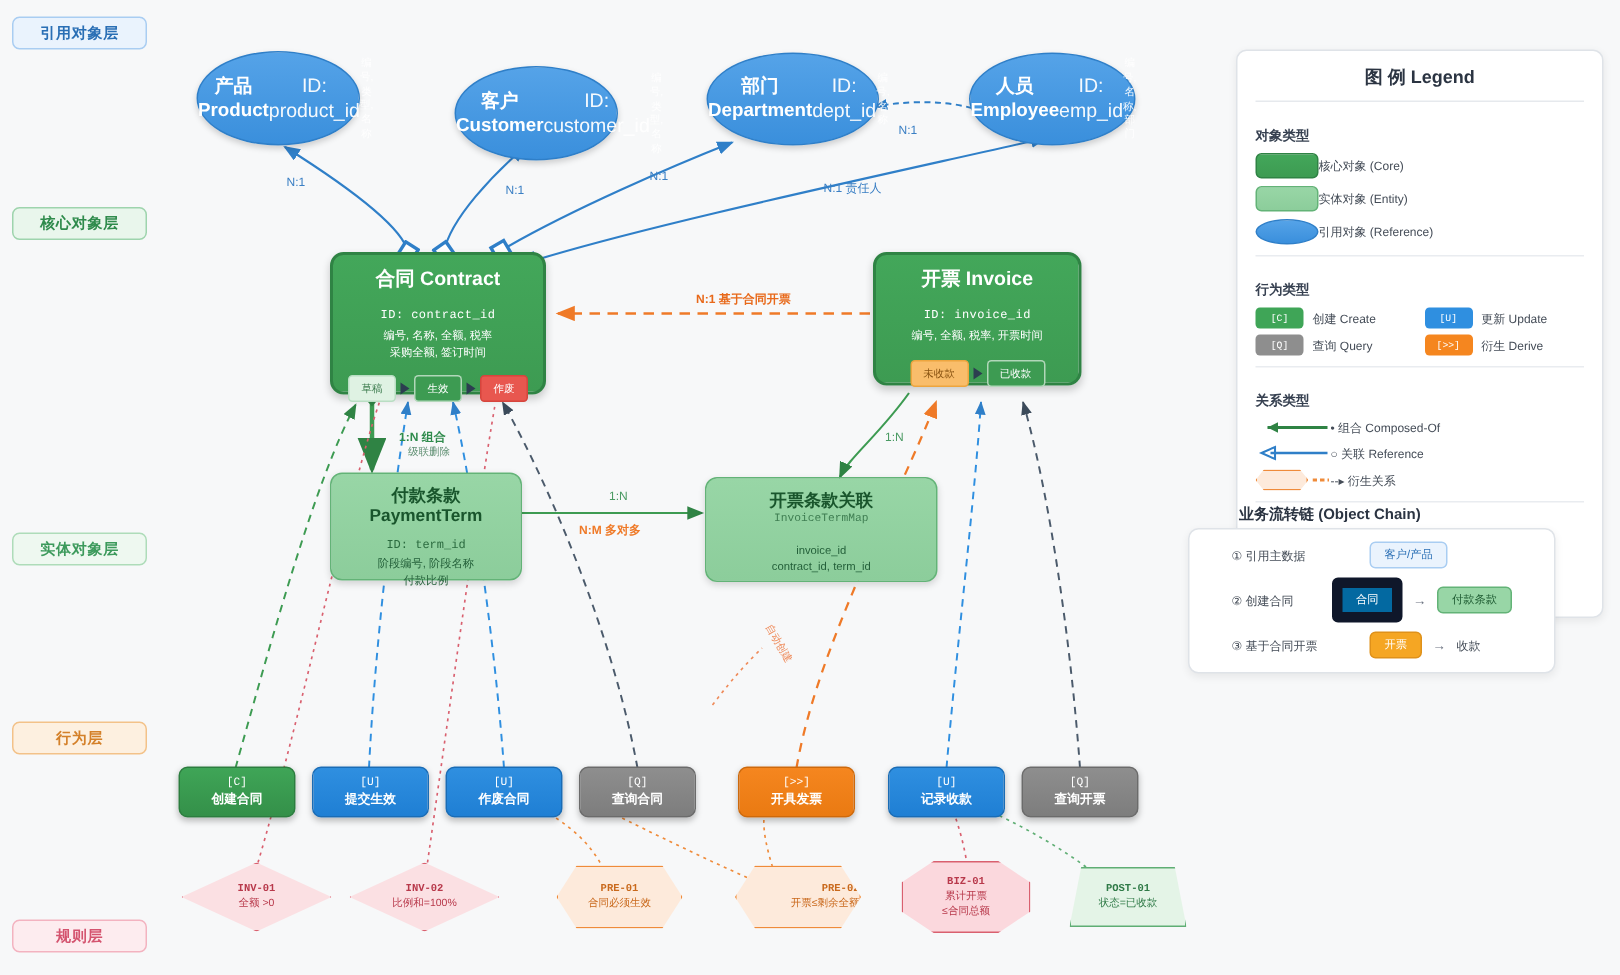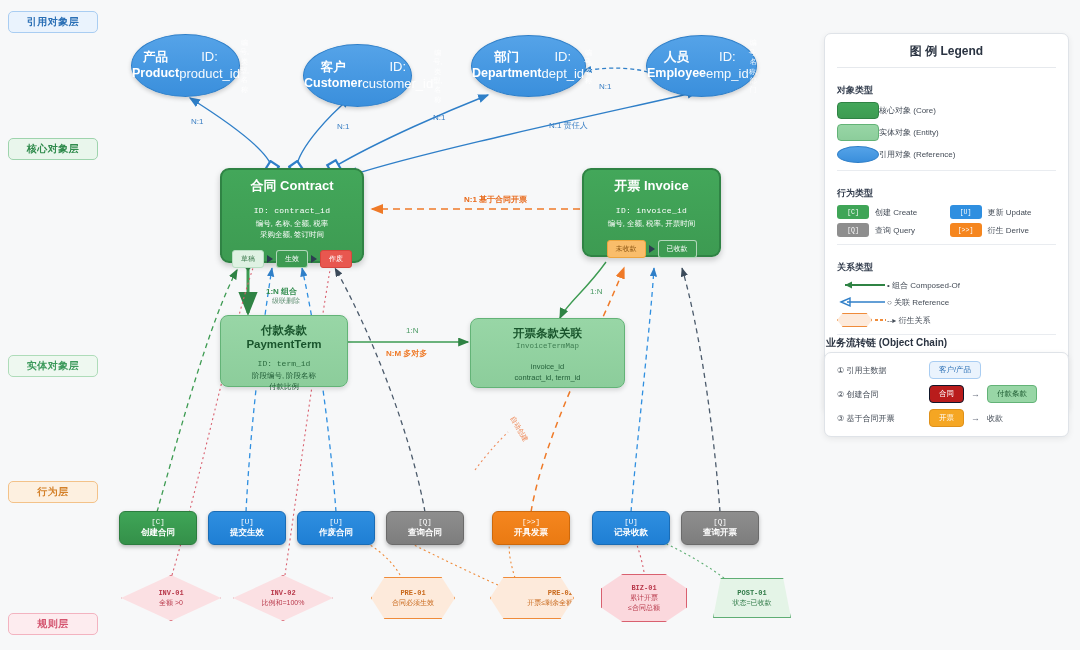--- a/index.html
+++ b/index.html
@@ -147,29 +147,29 @@
   .lg-sep { height:1px; background:#e9ecf0; margin:7px 0 6px; }
   .lg-hexmini { width:36px; height:14px; background:#fdeadb; border:1px solid #ef8b3a;
                 clip-path:polygon(16% 0,84% 0,100% 50%,84% 100%,16% 100%,0 50%); }
   .lg-diamini { width:44px; height:14px; background:#fbe0e3; border:1px solid #d9606f;
                 clip-path:polygon(50% 0,100% 50%,50% 100%,0 50%); }
   .lg-hexmini2{ width:36px; height:14px; background:#fdeadb; border:1px solid #ef8b3a;
                 clip-path:polygon(16% 0,84% 0,100% 50%,84% 100%,16% 100%,0 50%); }
 
   .chain-title { position:absolute; left:826px; top:336px; font-size:10px; font-weight:bold; color:#2b3442; }
   .chain-box {
-    position:absolute; left:824px; top:352px; width:245px;
+    position:absolute; left:792px; top:352px; width:245px;
     background:#fff; border:1px solid #dfe3e8; border-radius:7px;
-    box-shadow:0 2px 6px rgba(0,0,0,.07); padding:8px 12px 9px;
+    box-shadow:0 2px 6px rgba(0,0,0,.07); padding:8px 28px 9px;
   }
   .chain-row { display:flex; align-items:center; margin-bottom:6px; }
   .chain-lbl { font-size:8px; color:#444c57; width:92px; }
   .pill { font-size:7.5px; padding:3px 9px; border-radius:4px; white-space:nowrap; }
   .pill-ref  { background:#eaf3fd; border:1px solid #a9cdf2; color:#2a6fb5; }
-  .pill-core { background:#b91c1c; border:1px solid #0f172a; color:#fff; }
+  .pill-core { background:#0369a1; border:7px solid #0f172a; color:#fff; }
   .pill-ent  { background:#98d6a6; border:1px solid #63b377; color:#1f5c33; }
   .pill-der  { background:#f5a623; border:1px solid #df911a; color:#fff; }
   .chain-arrow { font-size:9px; color:#6b7280; margin:0 7px; }
   .chain-tail { font-size:8px; color:#444c57; }
   .vert-lbl { position:absolute; font-size:7px; color:#ef8b5a; transform:rotate(60deg); white-space:nowrap; }
 </style>
 </head>
 <body>
 
 <div id="canvas">

